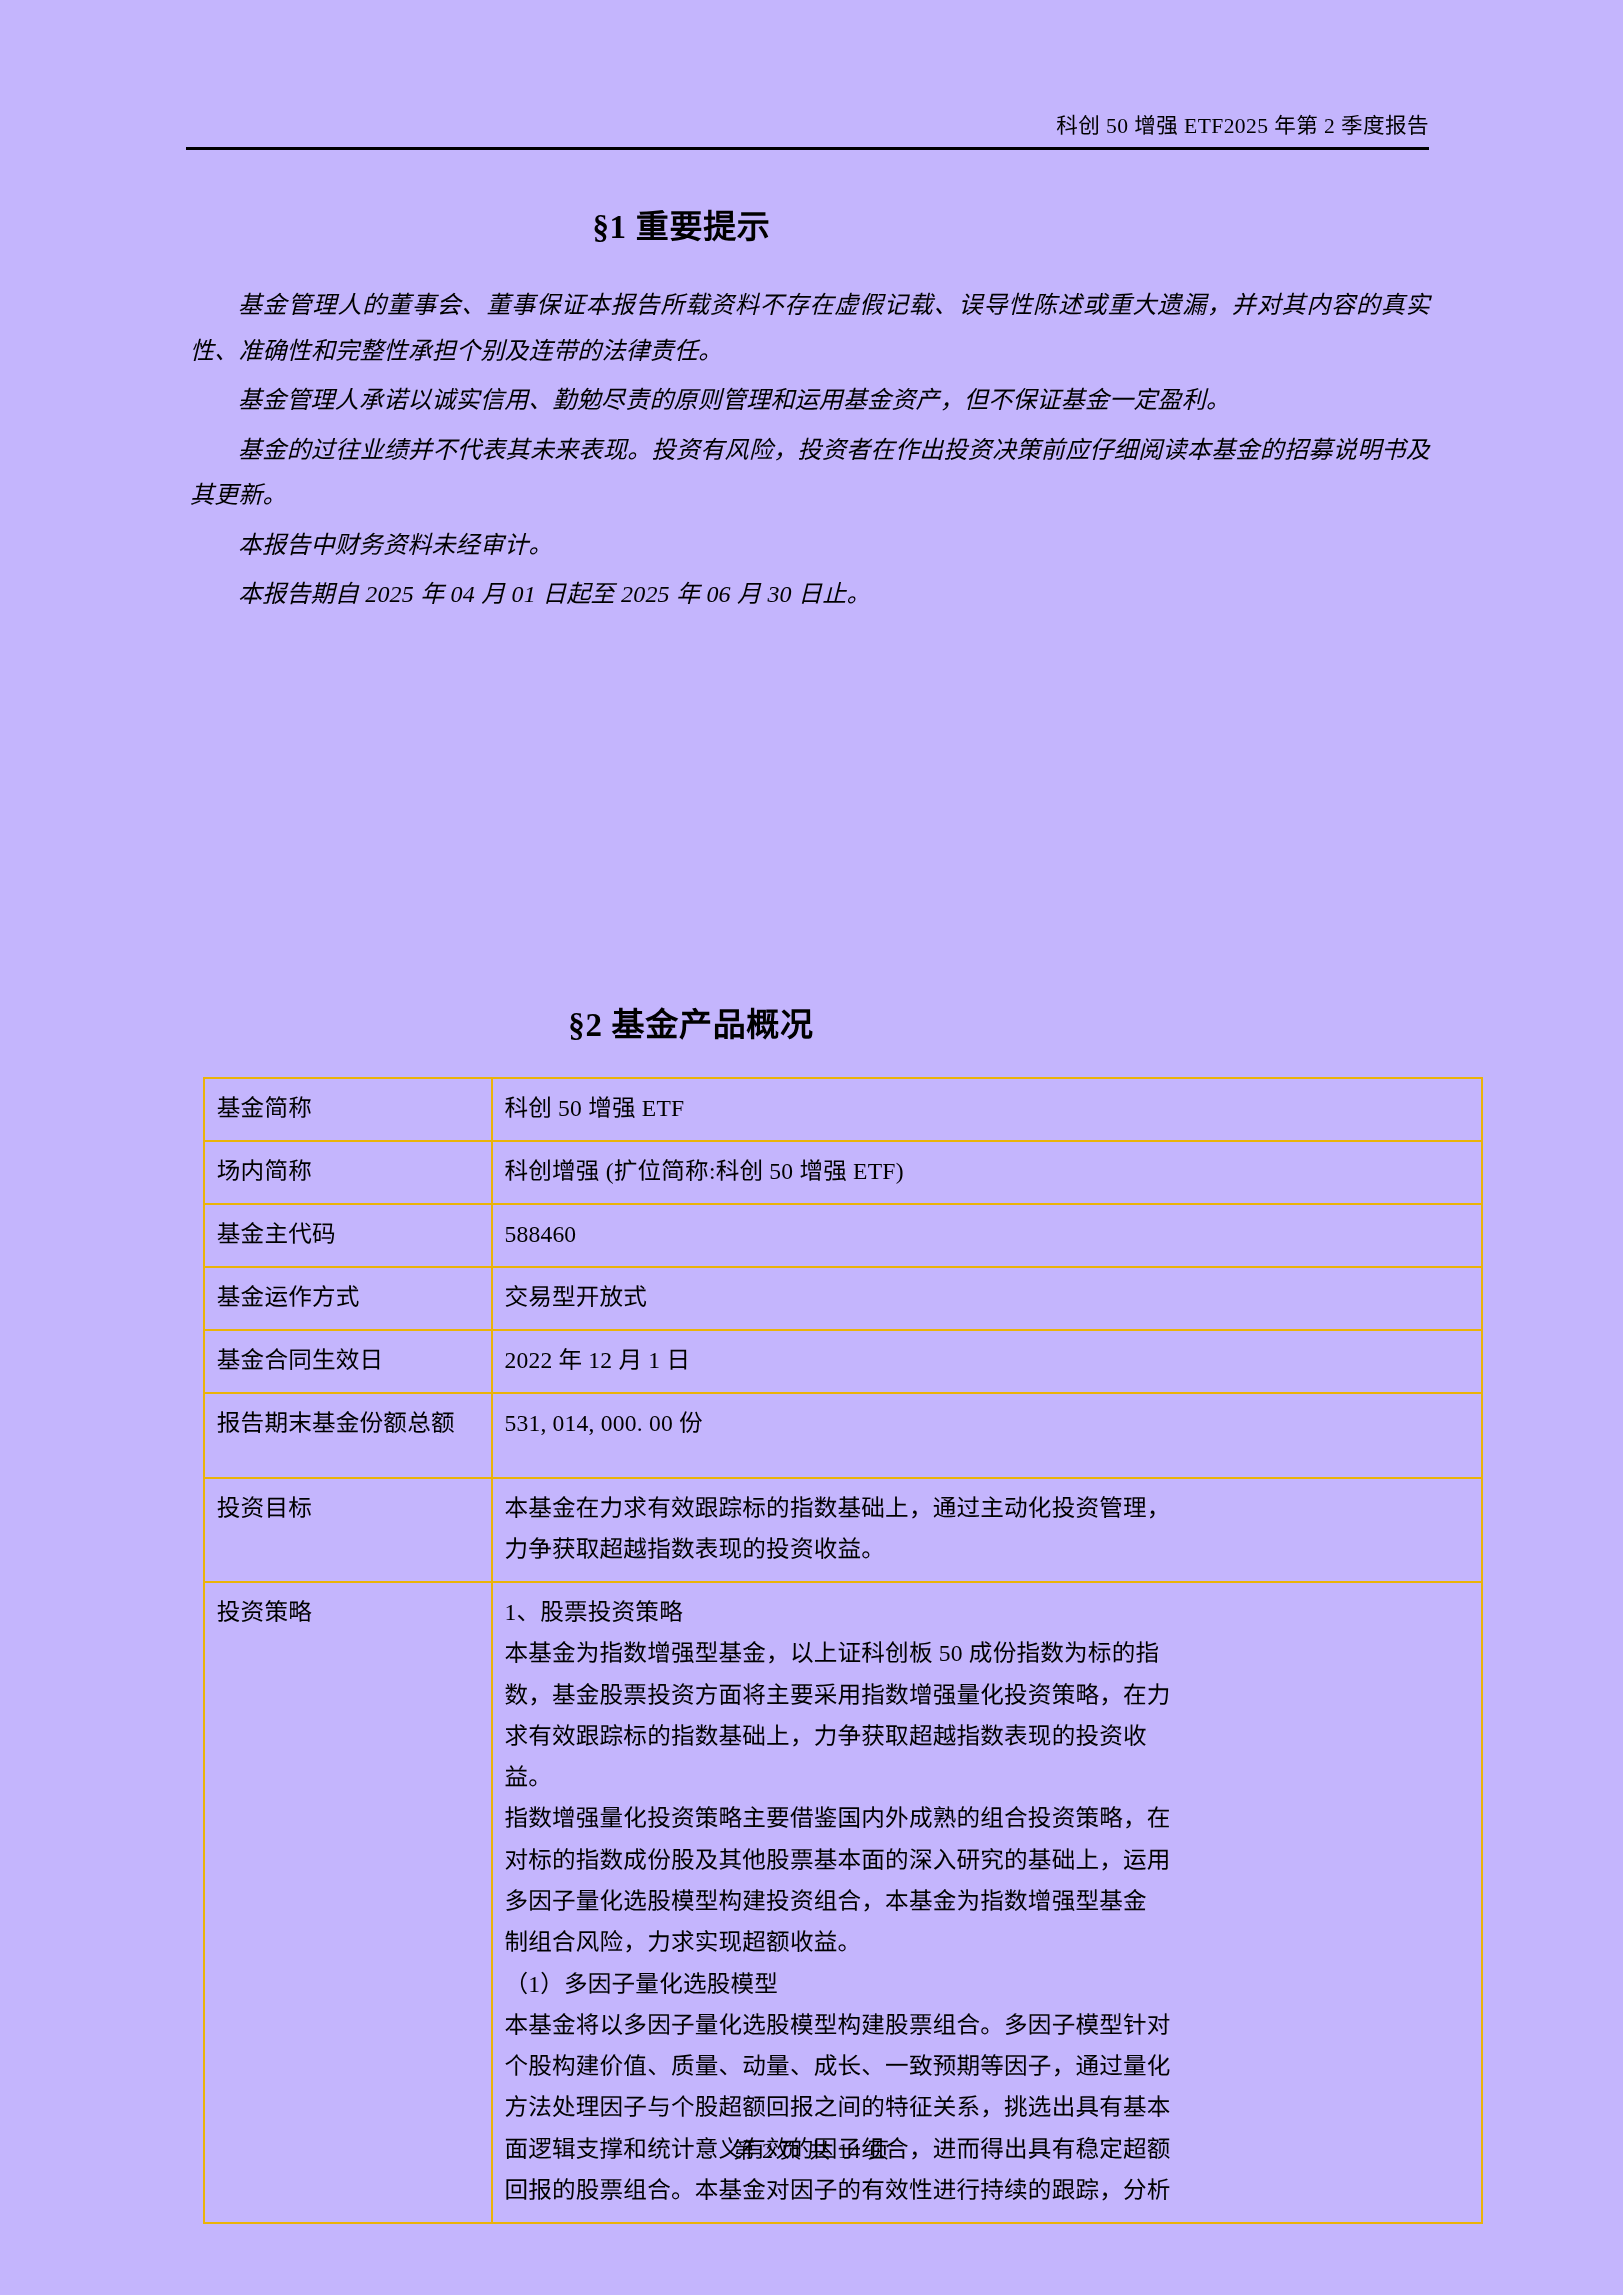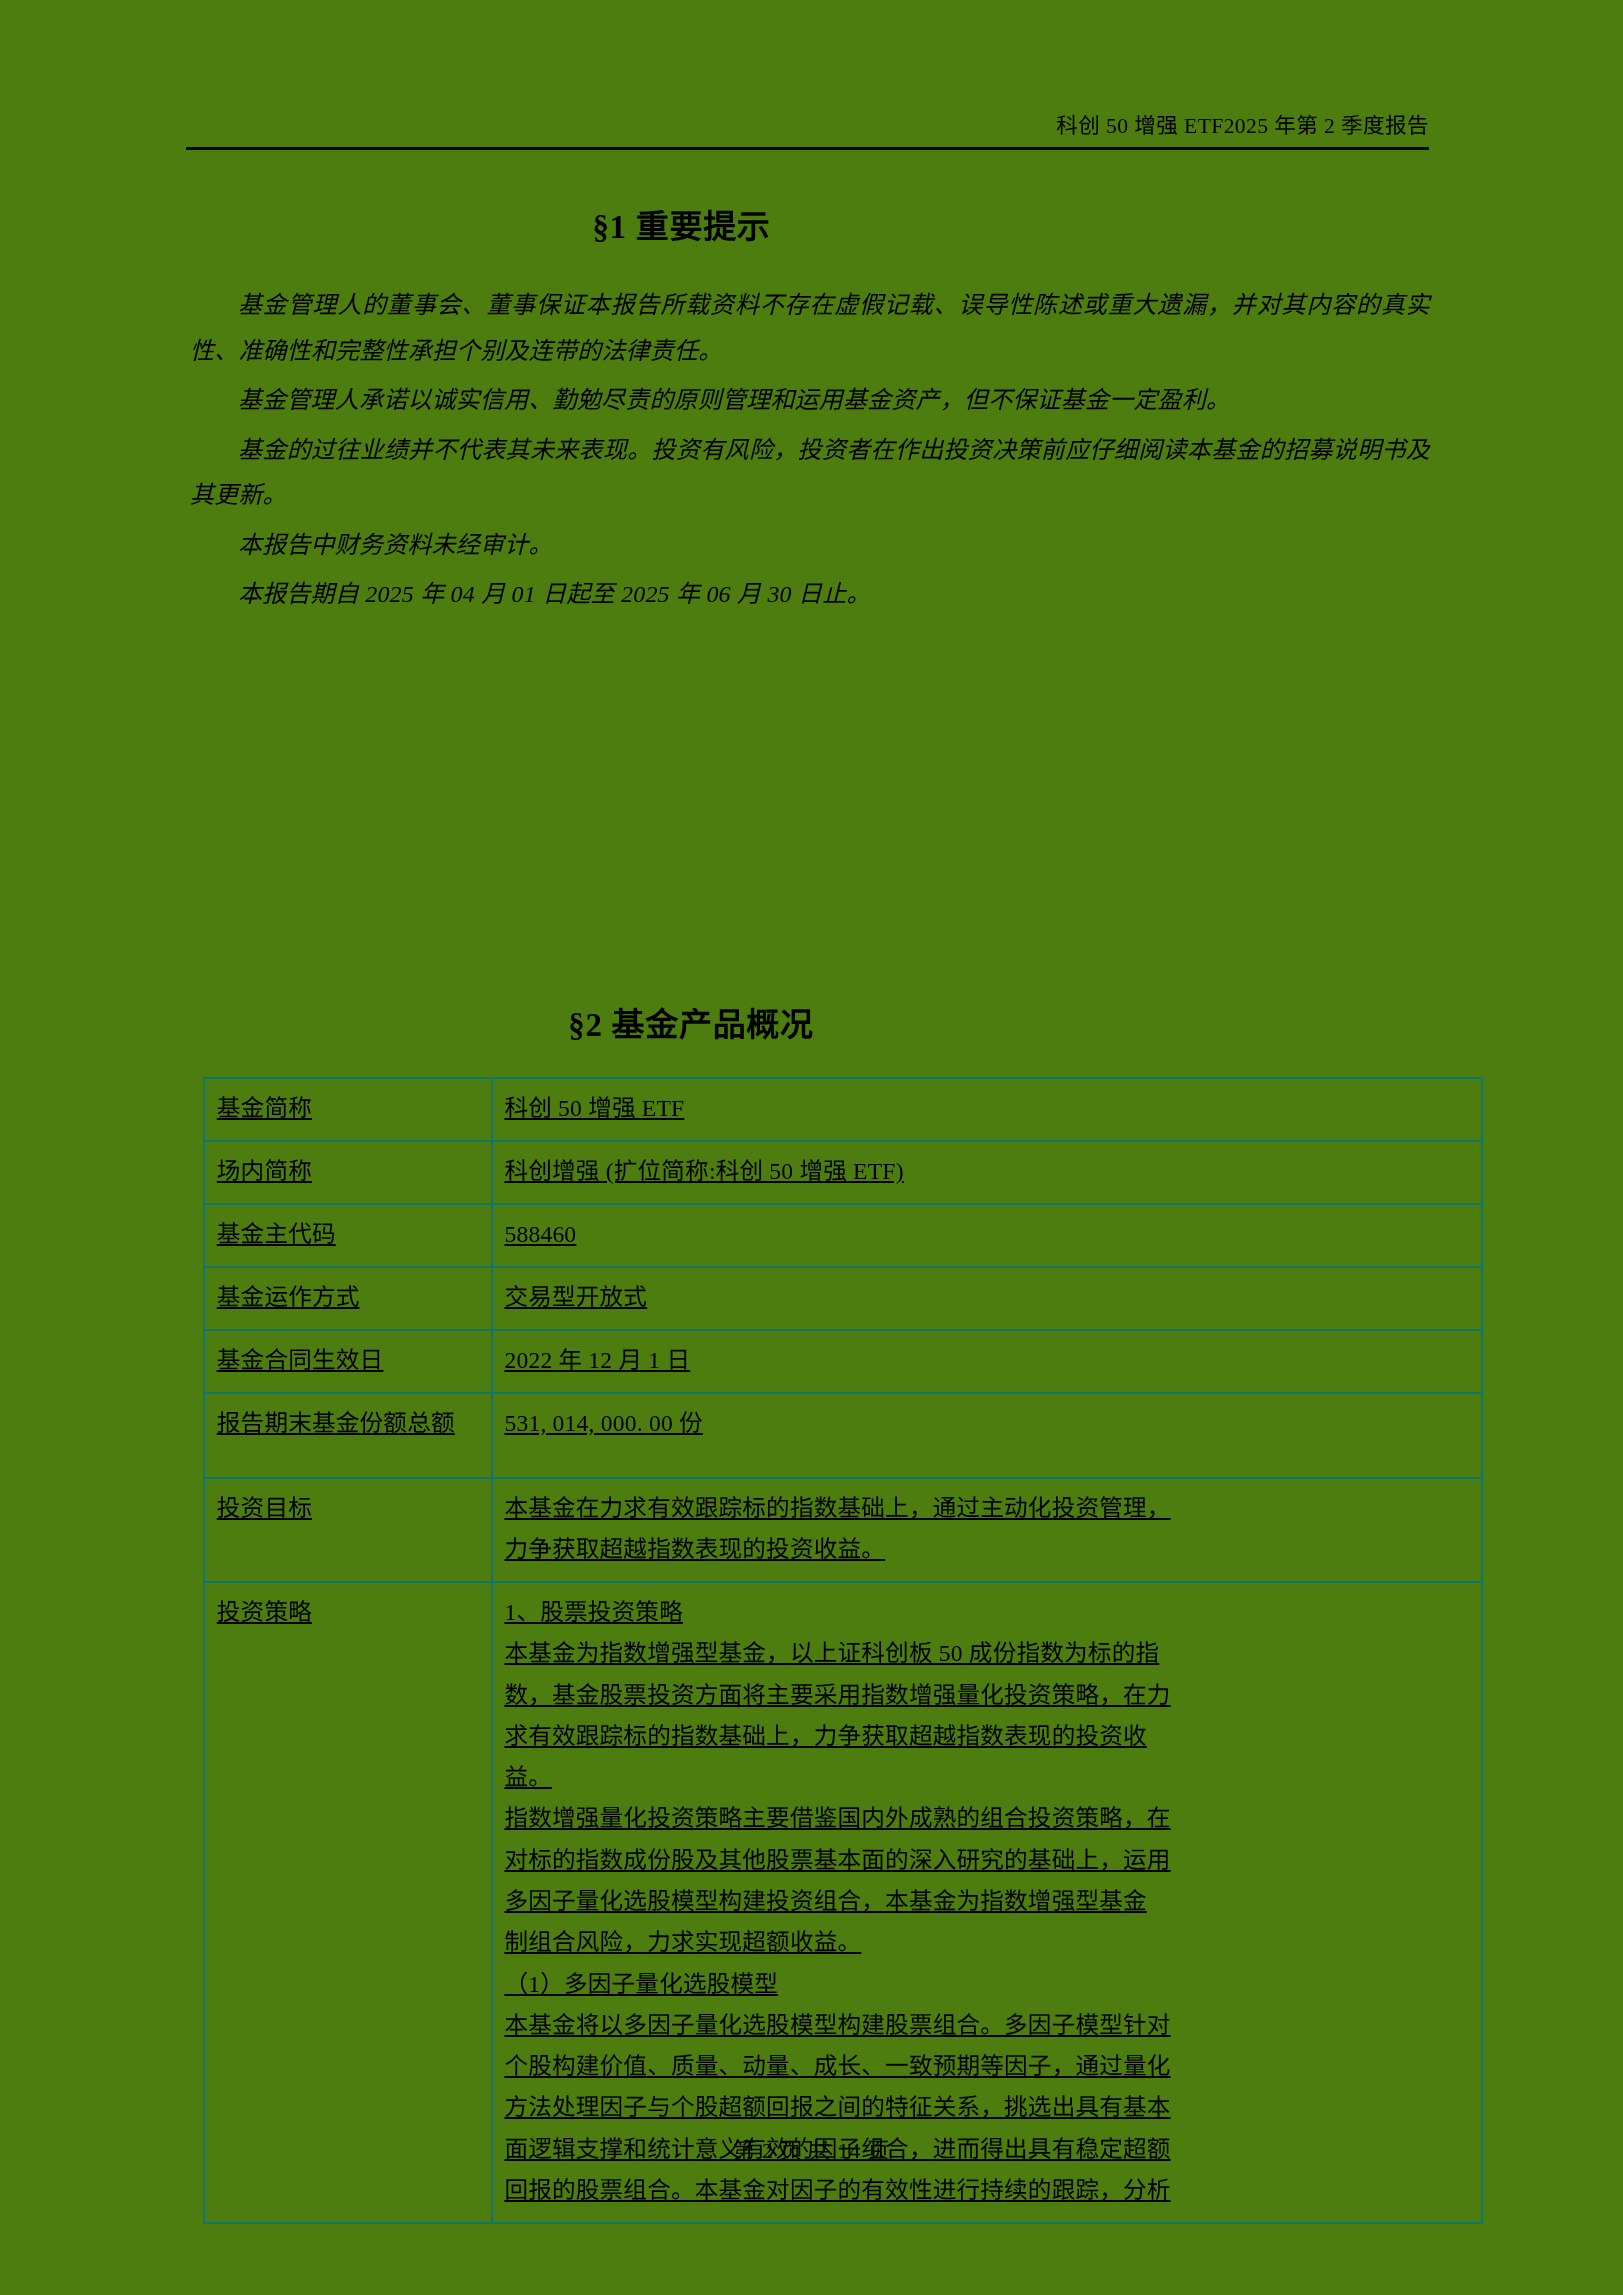--- a/index.html
+++ b/index.html
@@ -10,21 +10,21 @@
   }
   body {
     font-family: "Liberation Serif", "DejaVu Serif", serif;
     color: #000000;
   }
   .page {
     position: relative;
     width: 1623px;
     height: 2295px;
     margin: 0 auto;
-    background: #4d7c0f;
+    background: #c4b5fd;
     box-sizing: border-box;
     overflow: hidden;
   }
 
   
   .header-band {
     position: absolute;
     left: 186px;
     top: 116px;
     width: 1243px;
@@ -74,27 +74,26 @@
   
   .fund-table {
     position: absolute;
     left: 203px;
     top: 1077px;
     width: 1226px;
     border-collapse: collapse;
     table-layout: fixed;
   }
   .fund-table td {
-    border: 2px solid #0f766e;
+    border: 2px solid #eab308;
     vertical-align: top;
     font-size: 23.6px;
     line-height: 1.75;
     padding: 9.2px 11.8px 10.5px 11.8px;
     letter-spacing: 0.2px;
-    text-decoration: underline;
   }
   .fund-table td.label {
     width: 262px;
   }
   .fund-table td.value {
     width: 965px;
   }
   .cell-line {
     display: block;
     white-space: pre-wrap;

